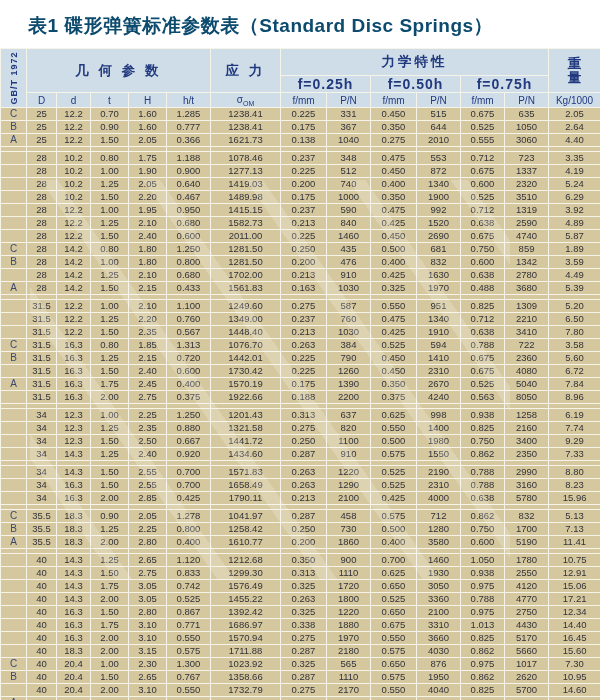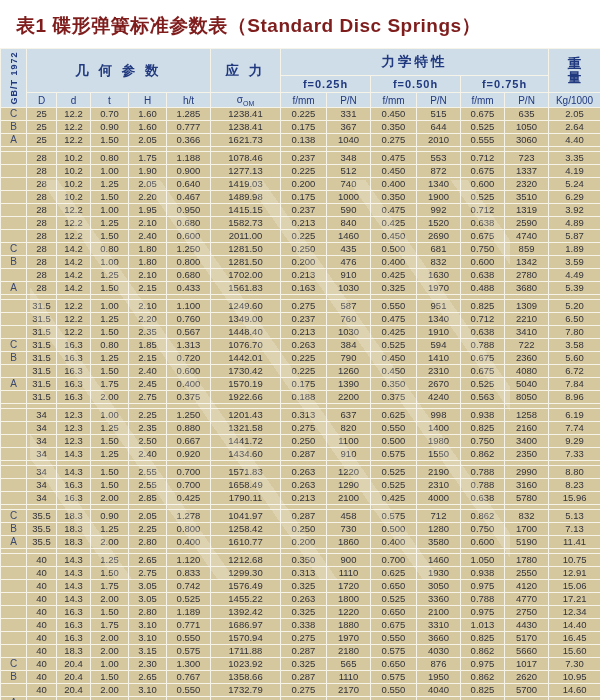--- a/index.html
+++ b/index.html
@@ -1,40 +1,40 @@
 <!DOCTYPE html>
 <html><head>
 <meta charset="utf-8">
 <style>
   html,body{margin:0;padding:0;}
   body{
     width:600px;height:700px;position:relative;overflow:hidden;
     background:#ffffff;font-family:"Liberation Sans",sans-serif;
   }
   .title{
-    color:#7f1d1d;font-size:19px;font-weight:bold;
-    padding:13px 0 0 16px;letter-spacing:.5px;white-space:nowrap;
+    color:#0c4a6e;font-size:19px;font-weight:bold;
+    padding:13px 0 0 28px;letter-spacing:.5px;white-space:nowrap;
   }
   table{
     border-collapse:collapse;table-layout:fixed;width:600px;margin-top:9px;
   }
   th,td{
     border:1px solid #f6f3e8;overflow:hidden;white-space:nowrap;
     text-align:center;vertical-align:middle;padding:0;
   }
   thead th{background:#cfdde9;color:#21397e;}
   .gbt-cell{position:relative;}
   .gbt-cell .vtext{
     position:absolute;top:50%;left:50%;
     transform:translate(-50%,-50%) rotate(-90deg);
     font-size:9px;font-weight:bold;letter-spacing:1px;white-space:nowrap;color:#21397e;
   }
   .group-h{font-size:13.5px;font-weight:bold;letter-spacing:3px;height:26px;}
   .weight-h{font-size:13.5px;font-weight:bold;white-space:pre-line;line-height:14px;}
-  .level-h{font-size:11px;font-weight:600;height:16px;letter-spacing:1px;}
+  .level-h{font-size:14px;font-weight:600;height:16px;letter-spacing:1px;}
   .col-h{font-size:10px;font-weight:normal;height:14px;}
   .col-h sub{font-size:7px;}
   tbody td{
     background:#d6c89e;font-size:9.5px;color:#32323a;
     height:12px;line-height:12px;
   }
   tbody td.label-cell{color:#3c4a72;font-size:10px;}
   tr.spacer td{height:4px;}
   .watermark{
     position:absolute;left:30px;top:180px;width:480px;height:400px;
@@ -771,21 +771,21 @@
         <td>0.788</td>
         <td>4770</td>
         <td>17.21</td>
       </tr>
       <tr>
         <td class="label-cell"></td>
         <td>40</td>
         <td>16.3</td>
         <td>1.50</td>
         <td>2.80</td>
-        <td>1.189</td>
+        <td>0.867</td>
         <td>1392.42</td>
         <td>0.325</td>
         <td>1220</td>
         <td>0.650</td>
         <td>2100</td>
         <td>0.975</td>
         <td>2750</td>
         <td>12.34</td>
       </tr>
       <tr>

